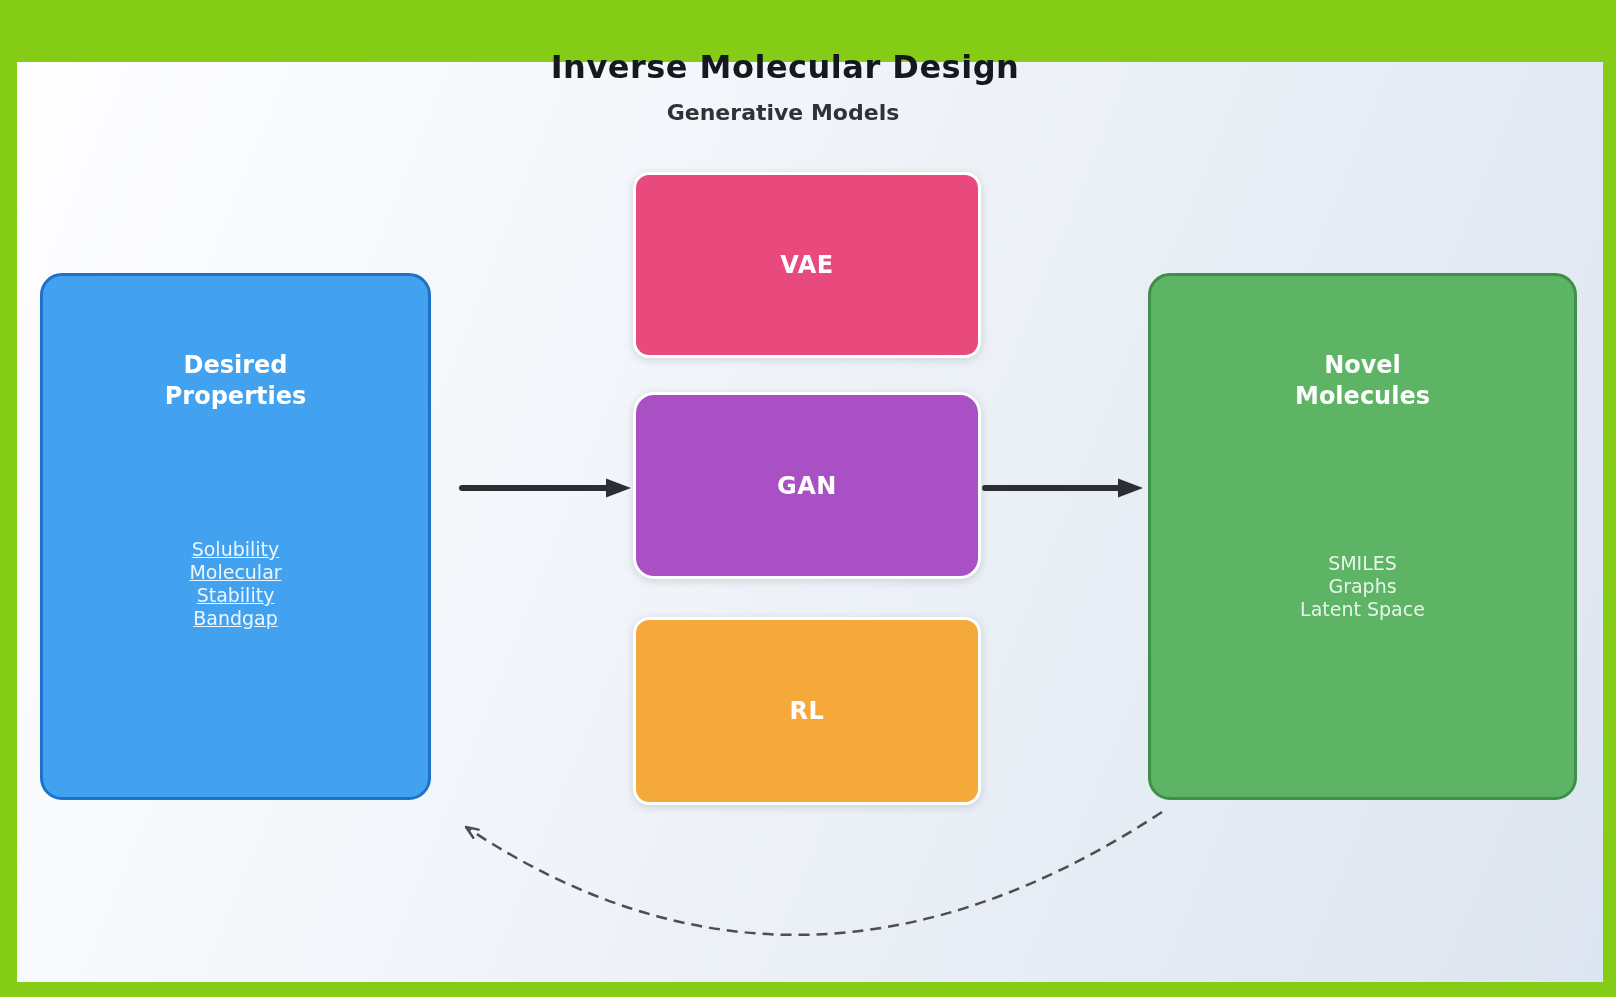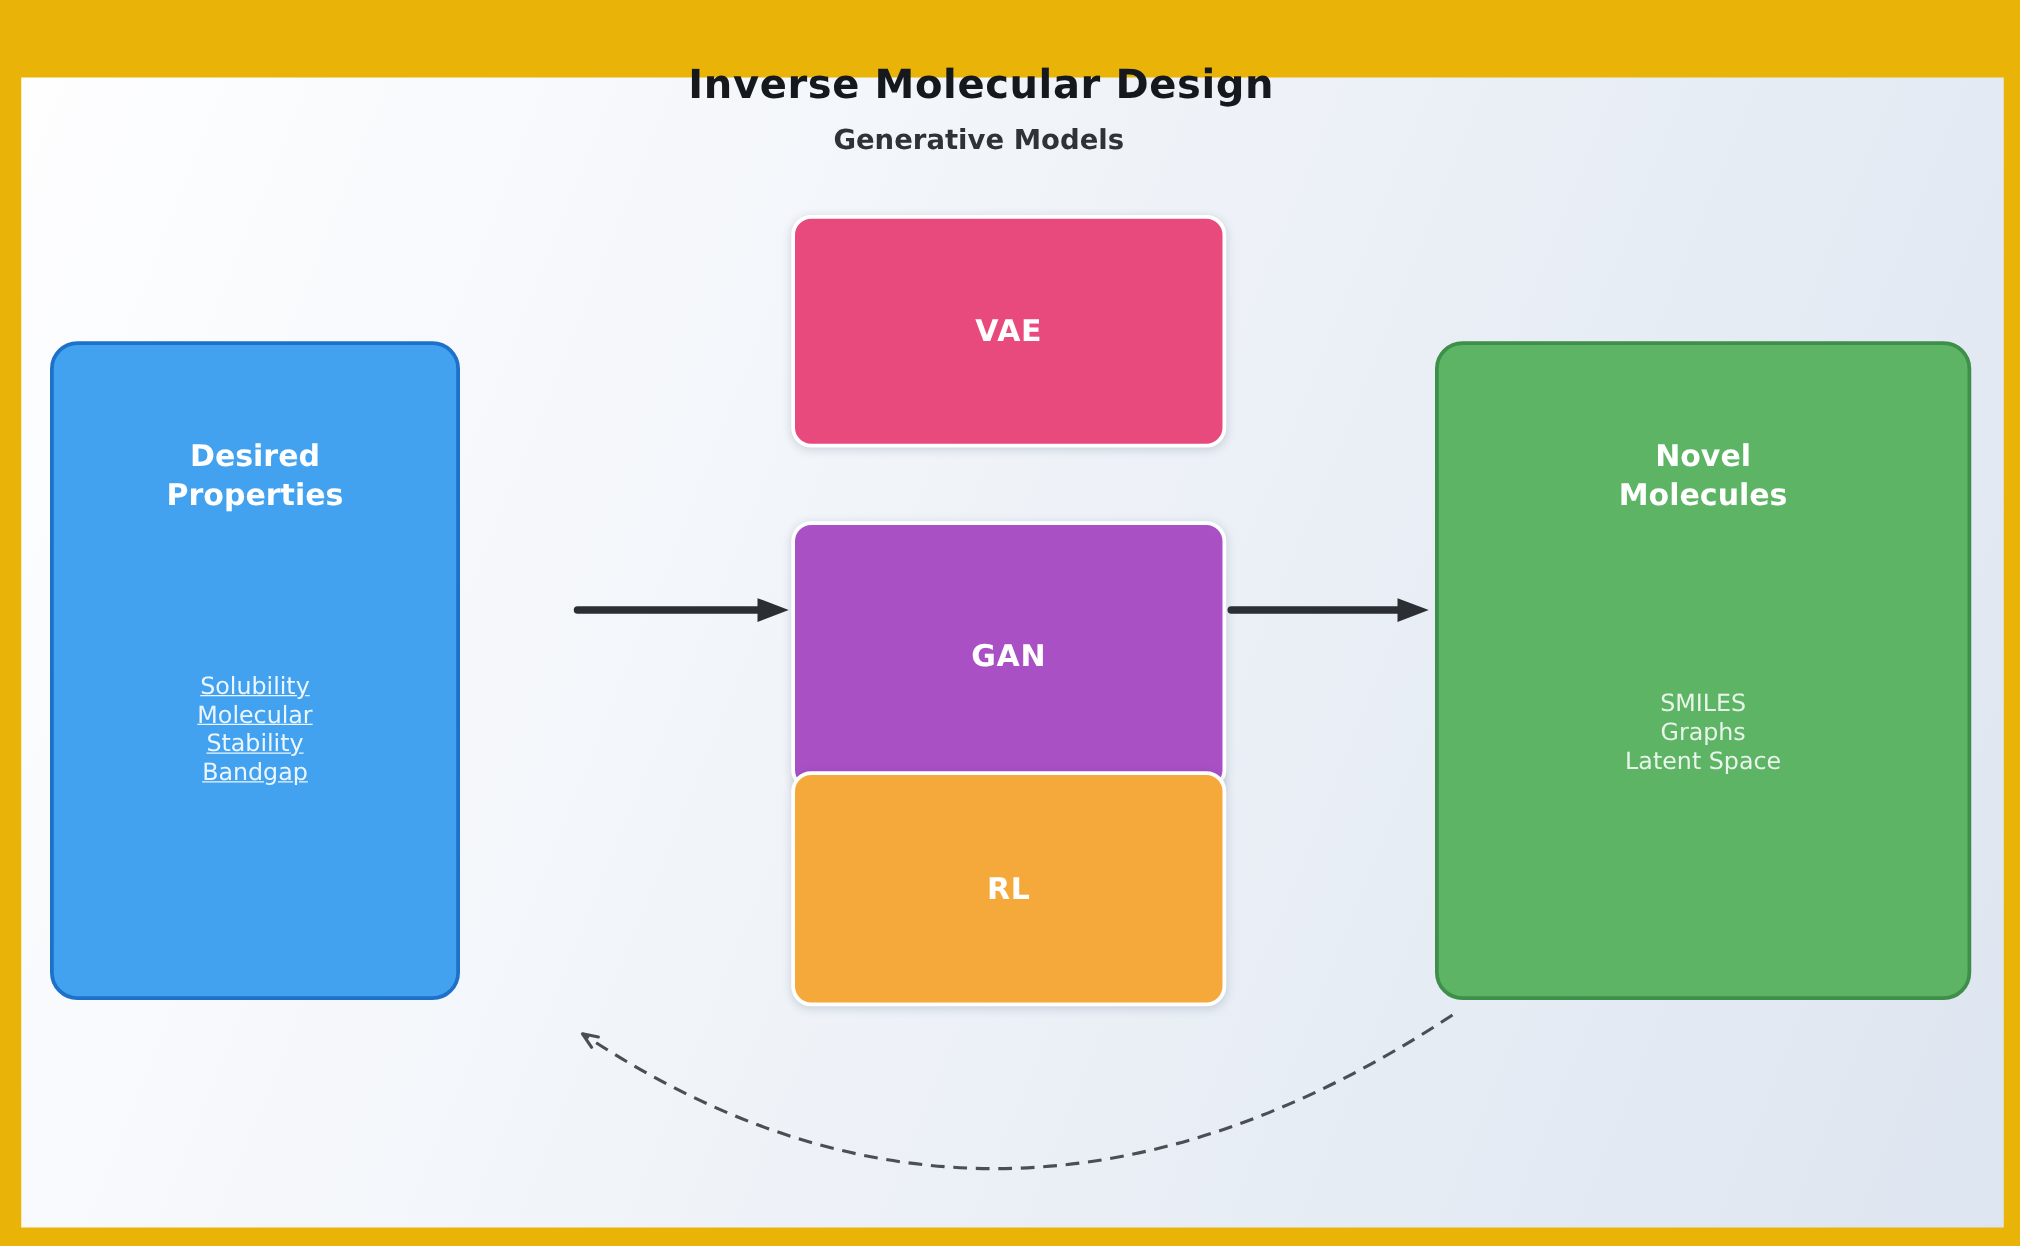--- a/index.html
+++ b/index.html
@@ -3,21 +3,21 @@
 <meta charset="utf-8">
 <style>
   * { margin: 0; padding: 0; box-sizing: border-box; }
   html, body { background: #ffffff; }
   body { font-family: "DejaVu Sans", "Liberation Sans", sans-serif; }
 
   .stage {
     position: relative;
     width: 1616px;
     height: 997px;
-    background: #eab308;
+    background: #84cc16;
     overflow: hidden;
   }
 
   .panel {
     position: absolute;
     left: 17px; top: 62px;
     width: 1586px; height: 920px;
     background: linear-gradient(112deg, #fefeff 0%, #f3f6fa 35%, #dde5f0 100%);
   }
 
@@ -39,21 +39,21 @@
     text-align: center;
     font-size: 22px;
     font-weight: bold;
     color: #2e3338;
   }
 
   .box { position: absolute; }
 
   .box-blue {
     left: 40px; top: 273px;
-    width: 328px; height: 527px;
+    width: 391px; height: 527px;
     background: #42a2f0;
     border: 3px solid #1d71c9;
     border-radius: 22px;
   }
 
   .box-green {
     left: 1148px; top: 273px;
     width: 429px; height: 527px;
     background: #5cb464;
     border: 3px solid #3d8f4a;
@@ -65,21 +65,21 @@
     width: 348px;
     background: #cccccc;
     border: 3px solid #ffffff;
     border-radius: 16px;
     box-shadow: 0 2px 8px rgba(40,60,90,0.18);
     display: flex;
     align-items: center;
     justify-content: center;
   }
   .box-vae { top: 172px; height: 186px; background: #e84a7d; }
-  .box-gan { top: 417px; height: 215px; background: #a950c5; }
+  .box-gan { top: 392px; height: 187px; background: #a950c5; border-radius: 21px; }
   .box-rl  { top: 617px; height: 188px; background: #f6a93b; }
 
   .box-title {
     position: absolute;
     left: 0; top: 74px;
     width: 100%;
     text-align: center;
     font-size: 24px;
     font-weight: bold;
     line-height: 31px;

